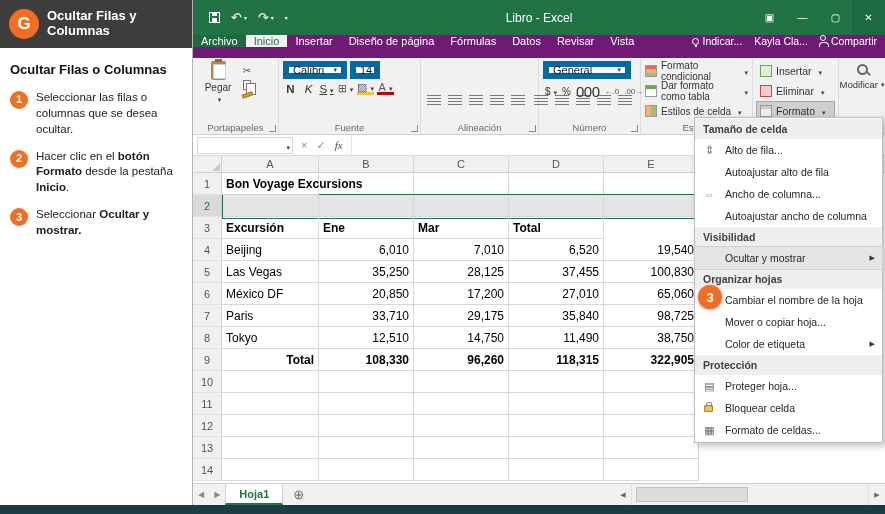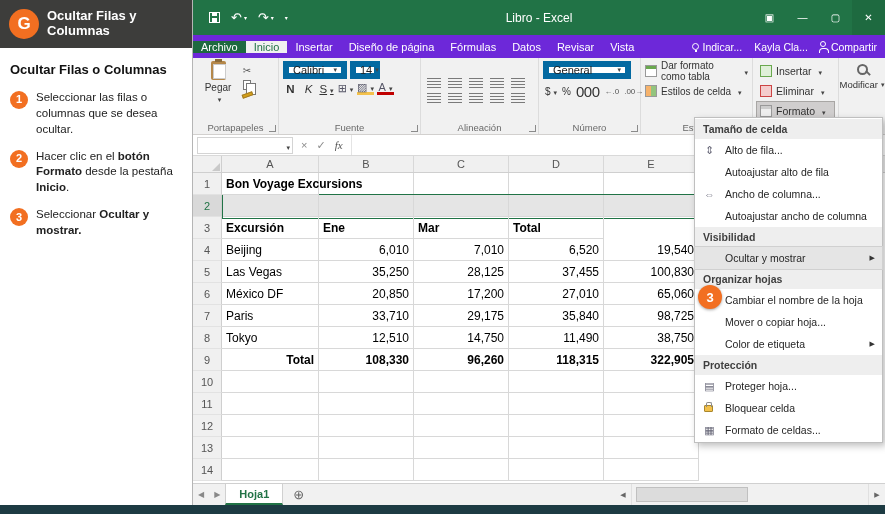--- a/index.html
+++ b/index.html
@@ -25,21 +25,21 @@
   .floppy{width:11px;height:11px;border:1px solid #fff;position:relative;display:inline-block}
   .floppy::before{content:"";position:absolute;top:0;left:2px;width:5px;height:3px;background:#fff}
   .floppy::after{content:"";position:absolute;bottom:0;left:2px;width:5px;height:4px;background:#fff}
   .qbtn{display:flex;align-items:center;gap:2px}
   .qcaret{font-size:6px}
   .title{position:absolute;left:0;right:0;text-align:center;font-size:12px;pointer-events:none}
   .wctrl{margin-left:auto;display:flex;height:100%;z-index:1}
   .wbtn{width:33px;display:flex;align-items:center;justify-content:center;font-size:10px}
   .wbtn.close{background:rgba(0,0,0,.08)}
 
-  .tabrow{height:23px;background:#6d28d9;display:flex;align-items:center;color:#fff;font-size:11px}
+  .tabrow{height:23px;background:#701a75;display:flex;align-items:flex-start;color:#fff;font-size:11px}
   .tablist{display:flex;overflow:hidden}
   .rtab{padding:0 8px;display:flex;align-items:center;white-space:nowrap}
   .rtab.file{background:#1e6940}
   .rtab.active{background:#f1f1f1;color:#217346}
   .tabright{margin-left:auto;display:flex;align-items:center;gap:12px;padding-right:8px;flex:0 0 auto;font-size:10.5px}
   .tellme,.share{display:flex;align-items:center}
   .bulb{width:7px;height:7px;border:1px solid #fff;border-radius:50%;display:inline-block;position:relative;margin-right:4px}
   .bulb::after{content:"";position:absolute;left:2px;bottom:-3px;width:2px;height:2px;background:#fff}
   .person{width:6px;height:6px;border:1px solid #fff;border-radius:50%;display:inline-block;margin-right:5px;position:relative;top:-3px}
   .person::after{content:"";position:absolute;left:-2px;top:6px;width:8px;height:4px;border:1px solid #fff;border-bottom:none;border-radius:4px 4px 0 0}
@@ -69,21 +69,21 @@
   .fname{width:64px}
   .fsize{width:30px}
   .fmt{width:15px;text-align:center;font-size:11.5px;color:#333}
   .fmt.b{font-weight:bold}
   .fmt.i{font-style:italic}
   .fmt.u{text-decoration:underline}
   .gly{font-size:11px;color:#556;width:17px;text-align:center}
   .fcolor{border-bottom:3px solid #c00000;line-height:10px;height:13px}
   .fillc{border-bottom:3px solid #f3c14b;line-height:10px;height:13px}
 
-  .g-align{width:118px;display:flex;flex-direction:column;gap:5px;padding-top:20px}
+  .g-align{width:118px;display:flex;flex-direction:row;gap:5px;padding-top:20px}
   .ln{width:14px;height:10px;margin:0 2px;background:repeating-linear-gradient(to bottom,#7a7a7a 0 1px,transparent 1px 3px)}
 
   .g-num{width:102px;display:flex;flex-direction:column;gap:4px}
   .ncombo{width:88px}
   .ntools{display:flex;align-items:center;gap:5px;font-size:10px;color:#333;padding-left:2px}
   .n000{letter-spacing:-0.5px;font-size:15px}
   .ndec{font-size:8px;color:#555}
 
   .g-sty{width:112px;display:flex;flex-direction:column;gap:2px;padding-top:4px}
   .stybtn{display:flex;align-items:center;gap:4px;font-size:10px;color:#333;height:18px}
@@ -296,20 +296,25 @@
           <span data-name="percent-format-icon">%</span>
           <span class="n000" data-name="thousands-format-icon">000</span>
           <span class="ndec" data-name="increase-decimal-icon">←.0</span>
           <span class="ndec" data-name="decrease-decimal-icon">.00→</span>
         </div>
         <span class="glabel" data-name="number-group-label">Número</span>
         <span class="dlg" data-name="number-dialog-launcher-icon"></span>
       </div>
 
       <div class="rgroup g-sty" data-name="styles-group">
+        <div class="stybtn" data-name="conditional-formatting-button">
+            <span class="sty-ic ic-cf" data-name="conditional-formatting-icon"></span>
+            <span>Formato condicional</span>
+            <span class="dd"></span>
+          </div>
         <div class="stybtn" data-name="format-as-table-button">
             <span class="sty-ic ic-tbl" data-name="format-as-table-icon"></span>
             <span>Dar formato como tabla</span>
             <span class="dd"></span>
           </div>
         <div class="stybtn" data-name="cell-styles-button">
             <span class="sty-ic ic-cs" data-name="cell-styles-icon"></span>
             <span>Estilos de celda</span>
             <span class="dd"></span>
           </div>

